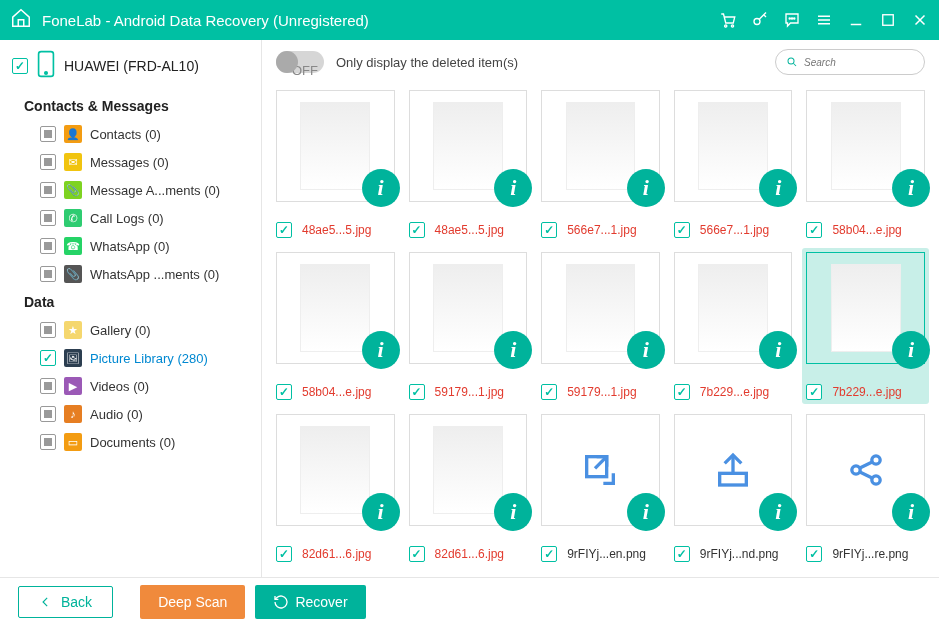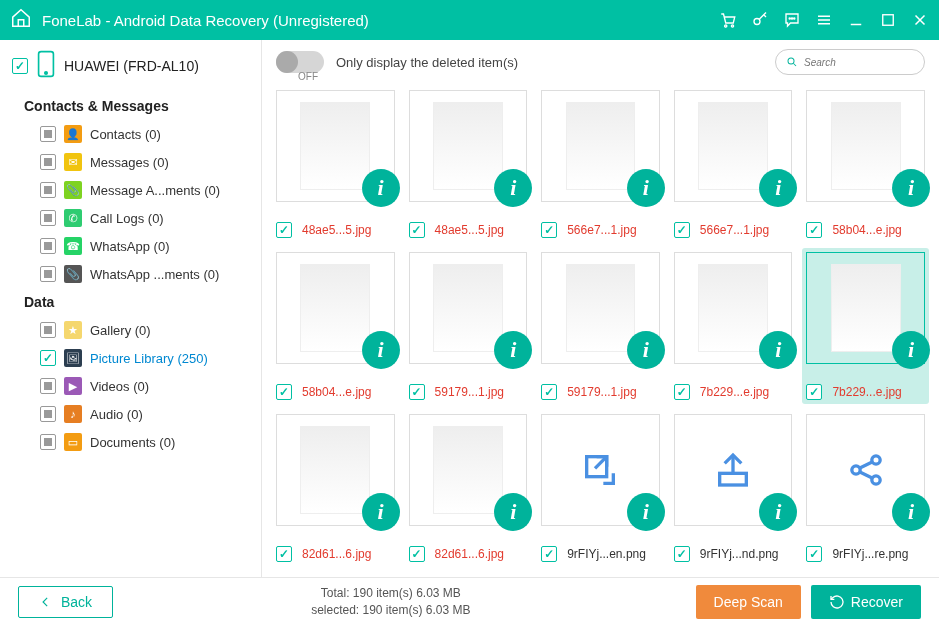--- a/index.html
+++ b/index.html
@@ -27,21 +27,21 @@
 .group-title { padding: 6px 12px 6px 24px; font-size: 14px; font-weight: 600; color: #222; }
 .cat-item { display: flex; align-items: center; gap: 8px; padding: 5px 12px 5px 40px; font-size: 13px; color: #333; cursor: pointer; }
 .cat-item.active { color: #0088d1; }
 .cat-icon { width: 18px; height: 18px; border-radius: 2px; display:flex; align-items:center; justify-content:center; color:#fff; font-size:11px; }
 
 
 .content { flex: 1; display: flex; flex-direction: column; }
 .toolbar { height: 44px; display: flex; align-items: center; padding: 0 14px; gap: 12px; }
 .toggle { width: 48px; height: 22px; background: #d6d6d6; border-radius: 11px; position: relative; cursor: pointer; }
 .toggle .knob { width: 22px; height: 22px; background: #aaa; border-radius: 50%; position: absolute; left: 0; top: 0; }
-.toggle .off-text { position:absolute; right:6px; top:20px; font-size:10px; color:#888;}
+.toggle .off-text { position:absolute; right:6px; top:12px; font-size:13px; color:#888;}
 .toolbar .toggle-label { font-size: 13px; color: #444; }
 .search { margin-left: auto; width: 150px; height: 26px; border: 1px solid #ccc; border-radius: 13px; display: flex; align-items: center; padding: 0 10px; gap: 6px; }
 .search input { border: none; outline: none; font-size: 10px; font-style: italic; color: #3b82f6; width: 100%; background: transparent; }
 
 .grid-wrap { flex: 1; overflow-y: auto; padding: 6px 14px 10px 14px; }
 .grid { display: grid; grid-template-columns: repeat(5, 1fr); gap: 14px 14px; }
 .thumb-cell { display: flex; flex-direction: column; }
 .thumb-cell.selected .thumb-box { background: #c8efe8; border-color: #00c0a3; }
 .thumb-cell.selected { background: #c8efe8; padding:4px; margin:-4px; border-radius:3px;}
 .thumb-box { border: 1px solid #ddd; height: 112px; background: #fff; display: flex; align-items: center; justify-content: center; position: relative; }
@@ -173,21 +173,21 @@
     <div class="group-title">Data</div>
     <div id="cat-list-2">
         <div class="cat-item">
           <span class="checkbox square"></span>
           <span class="cat-icon" style="background: rgb(245, 215, 110);">★</span>
           <span>Gallery (0)</span>
         </div>
         <div class="cat-item active">
           <span class="checkbox checked"></span>
           <span class="cat-icon" style="background: rgb(44, 62, 80);">🖼</span>
-          <span>Picture Library (250)</span>
+          <span>Picture Library (280)</span>
         </div>
         <div class="cat-item">
           <span class="checkbox square"></span>
           <span class="cat-icon" style="background: rgb(155, 89, 182);">▶</span>
           <span>Videos (0)</span>
         </div>
         <div class="cat-item">
           <span class="checkbox square"></span>
           <span class="cat-icon" style="background: rgb(230, 126, 34);">♪</span>
           <span>Audio (0)</span>
@@ -393,24 +393,20 @@
   </div>
 </div>
 
 <div class="footer">
   <button class="back-btn">
     <svg width="14" height="14" viewBox="0 0 24 24" fill="none" stroke="#00b39b" stroke-width="2">
         <path d="M14 5l-7 7 7 7"></path>
       </svg>
     <span>Back</span>
   </button>
-  <div class="stats">
-    <div>Total: 190 item(s) 6.03 MB</div>
-    <div>selected: 190 item(s) 6.03 MB</div>
-  </div>
   <button class="action-btn deep-scan">
     <span>Deep Scan</span>
   </button>
   <button class="action-btn recover">
     <svg width="16" height="16" viewBox="0 0 24 24" fill="none" stroke="#fff" stroke-width="2">
         <path d="M3 12a9 9 0 1 0 3-6.7L3 8"></path>
         <path d="M3 3v5h5"></path>
       </svg>
     <span>Recover</span>
   </button>

